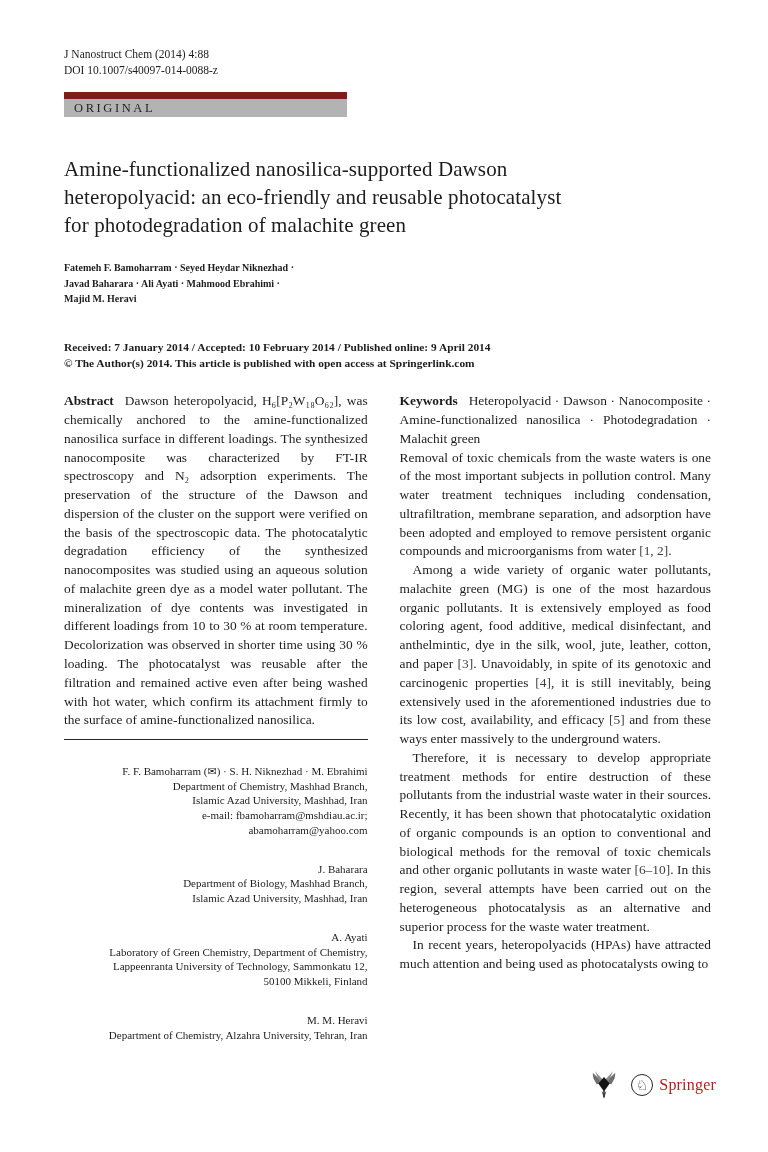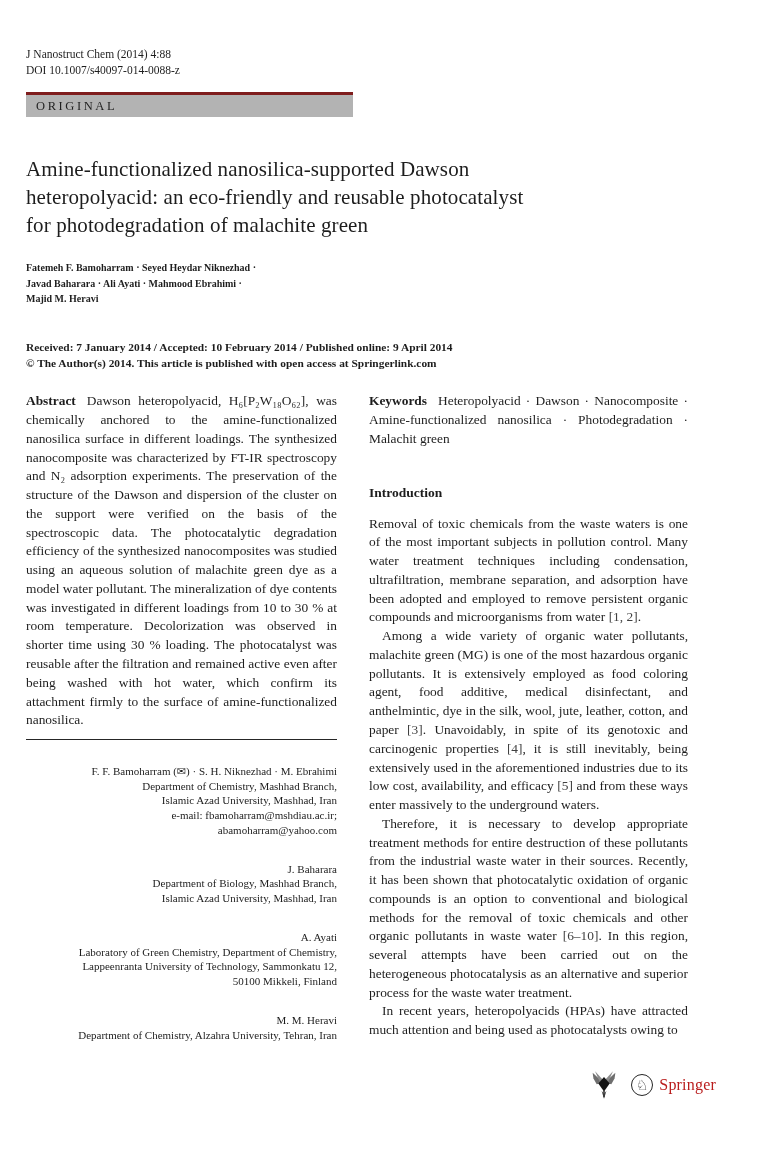--- a/index.html
+++ b/index.html
@@ -1,27 +1,27 @@
 <!DOCTYPE html>
 <html><head>
 <meta charset="utf-8">
 <style>
   html,body { margin:0; padding:0; }
   body {
     width:768px; height:1152px; background:#ffffff;
     font-family:"Liberation Serif","DejaVu Serif",serif;
     color:#1d1d1d; overflow:hidden;
   }
-  .page { position:relative; width:768px; height:1152px; box-sizing:border-box; padding:46px 57px 0 26px; }
+  .page { position:relative; width:768px; height:1152px; box-sizing:border-box; padding:46px 57px 0 64px; }
 
   .jheader { font-size:11.5px; line-height:16px; }
 
   .banner {
-    margin-top:14px; width:327px; height:25px;
-    background:#b3b3b3; border-top:3px solid #7f1d1d;
+    margin-top:14px; width:283px; height:25px;
+    background:#b3b3b3; border-top:7px solid #7f1d1d;
     display:flex; align-items:center; box-sizing:border-box; padding-left:10px;
     font-size:12.5px; letter-spacing:2.6px; color:#1f1f1f;
   }
 
   .title {
     margin:38px 0 0 0; font-size:21px; font-weight:normal; line-height:1.34;
     white-space:pre-line; letter-spacing:0.1px;
   }
 
   .authors { margin-top:21px; font-size:10px; font-weight:bold; line-height:1.55; white-space:pre-line; }
@@ -111,21 +111,20 @@
         <div class="affil-block">M. M. Heravi
 Department of Chemistry, Alzahra University, Tehran, Iran</div>
       </div>
     </div>
 
     <div class="col-right">
       <p class="body kw">
         <span class="run-label">Keywords</span><span>Heteropolyacid · Dawson · Nanocomposite · Amine-functionalized nanosilica · Photodegradation · Malachit green</span>
       </p>
 
-      <h2 class="section-heading">Introduction</h2>
 
       <p class="body">Removal of toxic chemicals from the waste waters is one of the most important subjects in pollution control. Many water treatment techniques including condensation, ultrafiltration, membrane separation, and adsorption have been adopted and employed to remove persistent organic compounds and microorganisms from water <span class="cite">[1, 2]</span>.</p>
       <p class="body indent">Among a wide variety of organic water pollutants, malachite green (MG) is one of the most hazardous organic pollutants. It is extensively employed as food coloring agent, food additive, medical disinfectant, and anthelmintic, dye in the silk, wool, jute, leather, cotton, and paper <span class="cite">[3]</span>. Unavoidably, in spite of its genotoxic and carcinogenic properties <span class="cite">[4]</span>, it is still inevitably, being extensively used in the aforementioned industries due to its low cost, availability, and efficacy <span class="cite">[5]</span> and from these ways enter massively to the underground waters.</p>
       <p class="body indent">Therefore, it is necessary to develop appropriate treatment methods for entire destruction of these pollutants from the industrial waste water in their sources. Recently, it has been shown that photocatalytic oxidation of organic compounds is an option to conventional and biological methods for the removal of toxic chemicals and other organic pollutants in waste water <span class="cite">[6–10]</span>. In this region, several attempts have been carried out on the heterogeneous photocatalysis as an alternative and superior process for the waste water treatment.</p>
       <p class="body indent">In recent years, heteropolyacids (HPAs) have attracted much attention and being used as photocatalysts owing to</p>
     </div>
 
   </div>
 
   <div class="footer-logos">

